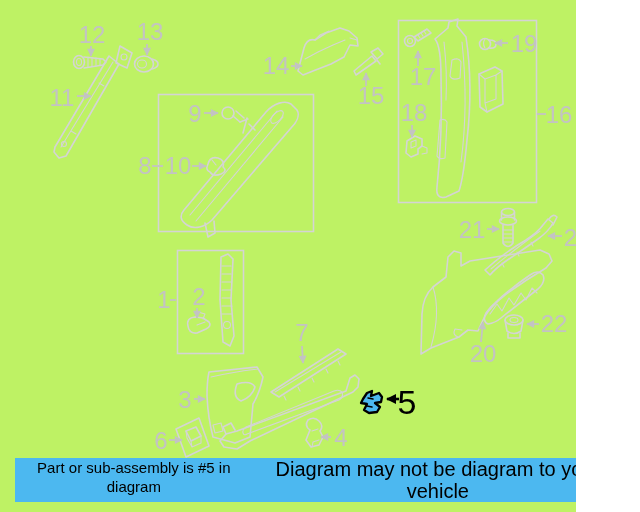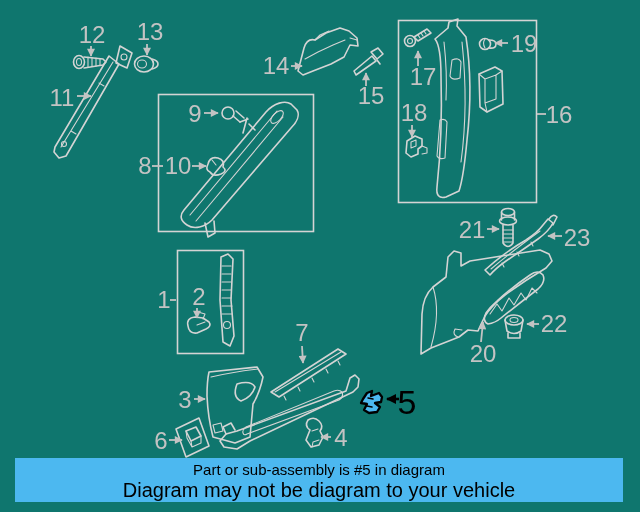--- a/index.html
+++ b/index.html
@@ -2,34 +2,34 @@
 <html><head>
 <meta charset="utf-8">
 <style>
   :root{
     --accent:#4cb8f0;
     --ln:#d4d4d4;
     --lbl:#c3c3c3;
   }
   html,body{margin:0;padding:0;background:#fff;}
   body{width:640px;height:512px;font-family:"Liberation Sans",sans-serif;}
-  .stage{position:relative;width:640px;height:512px;background:#0f766e;overflow:hidden;text-decoration:underline;}
+  .stage{position:relative;width:576px;height:512px;background:#bef264;overflow:hidden;text-decoration:underline;}
   .stage svg{position:absolute;left:0;top:0;display:block;}
   .ln{fill:none;stroke:var(--ln);stroke-width:1.6;stroke-linejoin:round;stroke-linecap:round;}
   .thin{fill:none;stroke:var(--ln);stroke-width:1.1;stroke-linejoin:round;stroke-linecap:round;}
   .box{fill:none;stroke:var(--ln);stroke-width:1.6;}
   .lbl{fill:var(--lbl);font-family:"Liberation Sans",sans-serif;font-size:24px;text-anchor:middle;}
   .arr{stroke:var(--lbl);stroke-width:1.8;fill:none;}
   .dash{stroke:var(--lbl);stroke-width:1.8;fill:none;}
   .hl-shape{fill:var(--accent);stroke:#000;stroke-width:2.3;stroke-linejoin:round;}
   .hl-inner{fill:none;stroke:#000;stroke-width:1.5;stroke-linecap:round;}
   .hl-arr{stroke:#000;stroke-width:2.6;fill:none;}
   .hl-lbl{fill:#000;font-family:"Liberation Sans",sans-serif;font-size:34px;text-anchor:middle;}
   .banner{position:absolute;left:15px;top:458px;width:608px;height:44px;background:var(--accent);
-          color:#000;display:flex;flex-direction:column;align-items:center;justify-content:center;
+          color:#000;display:flex;flex-direction:row;align-items:flex-start;justify-content:center;
           text-align:center;}
   .banner .l1{font-size:15px;line-height:19px;}
   .banner .l2{font-size:20px;line-height:22px;}
 </style>
 </head>
 <body>
 
 <div class="stage">
   <svg width="640" height="512" viewBox="0 0 640 512">
     <defs>

